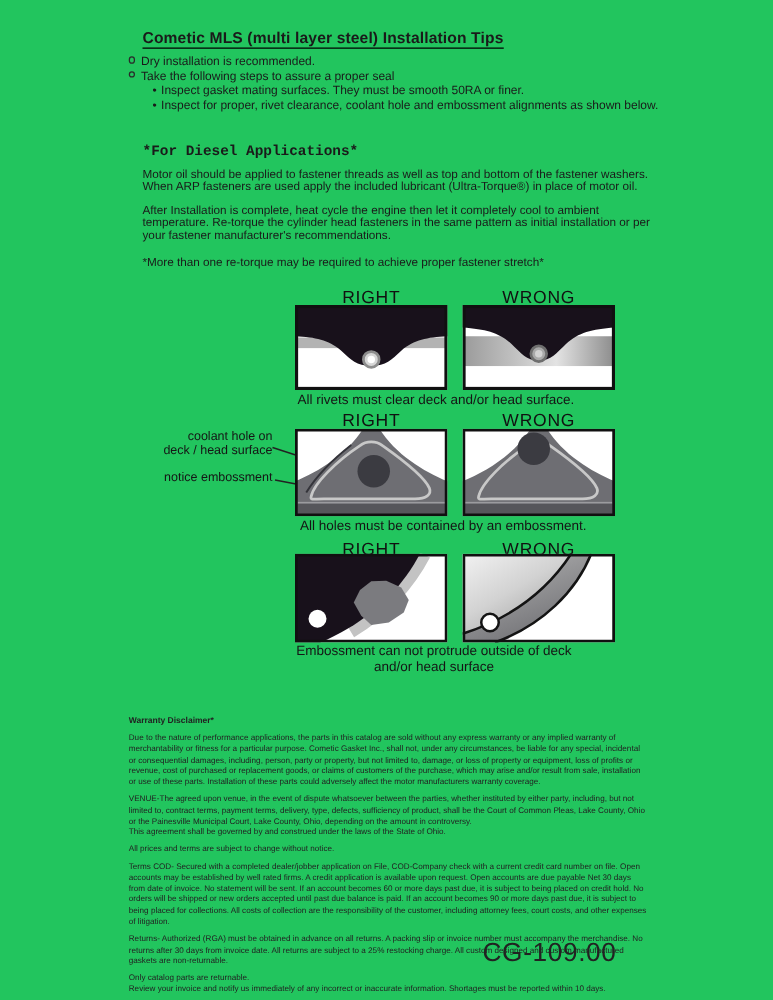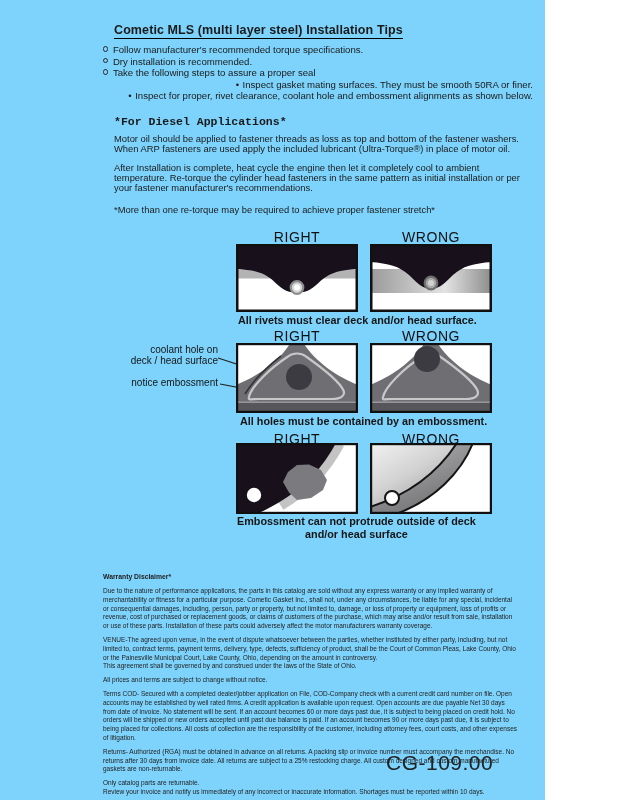--- a/index.html
+++ b/index.html
@@ -1,46 +1,46 @@
 <!DOCTYPE html>
 <html><head>
 <meta charset="utf-8">
 <style>
   html,body { margin:0; padding:0; background:#fff; }
   .page {
-    position:relative; width:545px; height:800px; background:#7dd3fc;
+    position:relative; width:618px; height:800px; background:#22c55e;
     font-family:"Liberation Sans", sans-serif; color:#1a1a1a; overflow:hidden;
   }
   .abs { position:absolute; }
 
   
   .title {
     left:114px; top:23px; font-size:12.5px; font-weight:bold;
     border-bottom:1.4px solid #000; padding-bottom:1px; letter-spacing:0.1px;
   }
 
   
   .bullets { left:103px; top:44px; width:430px; font-size:9.6px; }
   .b { line-height:11.6px; padding-left:10px; text-indent:-10px; }
   .b::before {
     content:""; display:inline-block; width:3.4px; height:3.4px;
     border:1px solid #2a2a2a; border-radius:50%; margin-right:4.5px; vertical-align:1.5px;
   }
-  .sb { line-height:11.6px; margin-left:19px; padding-left:8px; text-indent:-8px;text-align:right; }
+  .sb { line-height:11.6px; margin-left:19px; padding-left:8px; text-indent:-8px; }
   .sb::before { content:"•"; margin-right:3.5px; }
 
   
   .diesel { left:114px; top:115px; width:419px; }
   .diesel h2 { font-size:11.5px; font-weight:bold; margin:0 0 6px 0;font-family:Liberation Mono, monospace; }
   .diesel p { font-size:9.4px; line-height:9.9px; margin:0 0 9px 0; }
   .diesel p.note { margin-top:12px; }
 
   
   .rw { width:122px; text-align:center; font-size:14px; letter-spacing:0.6px; color:#111; }
-  .cap { font-size:10.8px; color:#151515;font-weight:bold; }
+  .cap { font-size:10.8px; color:#151515; }
   .pre { white-space:pre-line;text-align:center; }
   .dbox { width:122px; }
   .dbox svg { display:block; width:100%; height:100%; }
 
   .side-label { width:118px; text-align:right; font-size:10px; line-height:10.8px; color:#151515; }
 
   
   .fineprint { left:103px; top:573px; width:416px; color:#222; }
   .fineprint .fp-h { font-size:6.8px; font-weight:bold; margin:0 0 7px 0; }
   .fineprint p { font-size:6.5px; line-height:8.8px; margin:0 0 5px 0; white-space:pre-line; }
@@ -48,30 +48,29 @@
   .pagecode { left:386px; top:751px; font-size:21px; letter-spacing:0.5px; color:#222; }
 </style>
 </head>
 <body>
 
 <div class="page">
 
   <div class="abs title">Cometic MLS (multi layer steel) Installation Tips</div>
 
   <div class="abs bullets">
-    <div class="b">Follow manufacturer's recommended torque specifications.</div>
     <div class="b">Dry installation is recommended.</div>
     <div class="b">Take the following steps to assure a proper seal</div>
     <div class="sb">Inspect gasket mating surfaces.  They must be smooth 50RA or finer.</div>
     <div class="sb">Inspect for proper, rivet clearance, coolant hole and embossment alignments as shown below.</div>
   </div>
 
   <div class="abs diesel">
     <h2>*For Diesel Applications*</h2>
-    <p>Motor oil should be applied to fastener threads as loss as top and bottom of the fastener washers. When ARP fasteners are used apply the included lubricant (Ultra-Torque®) in place of motor oil.</p>
+    <p>Motor oil should be applied to fastener threads as well as top and bottom of the fastener washers. When ARP fasteners are used apply the included lubricant (Ultra-Torque®) in place of motor oil.</p>
     <p>After Installation is complete, heat cycle the engine then let it completely cool to ambient temperature. Re-torque the cylinder head fasteners in the same pattern as initial installation or per your fastener manufacturer's recommendations.</p>
     <p class="note">*More than one re-torque may be required to achieve proper fastener stretch*</p>
   </div>
 
   <div class="abs rw" style="left:236px; top:229px;">RIGHT</div>
   <div class="abs rw" style="left:370px; top:229px;">WRONG</div>
 
   <div class="abs dbox" style="left:236px; top:244px; height:68px;">
     <svg viewBox="0 0 122 68">
       <rect width="122" height="68" fill="#fff"></rect>

